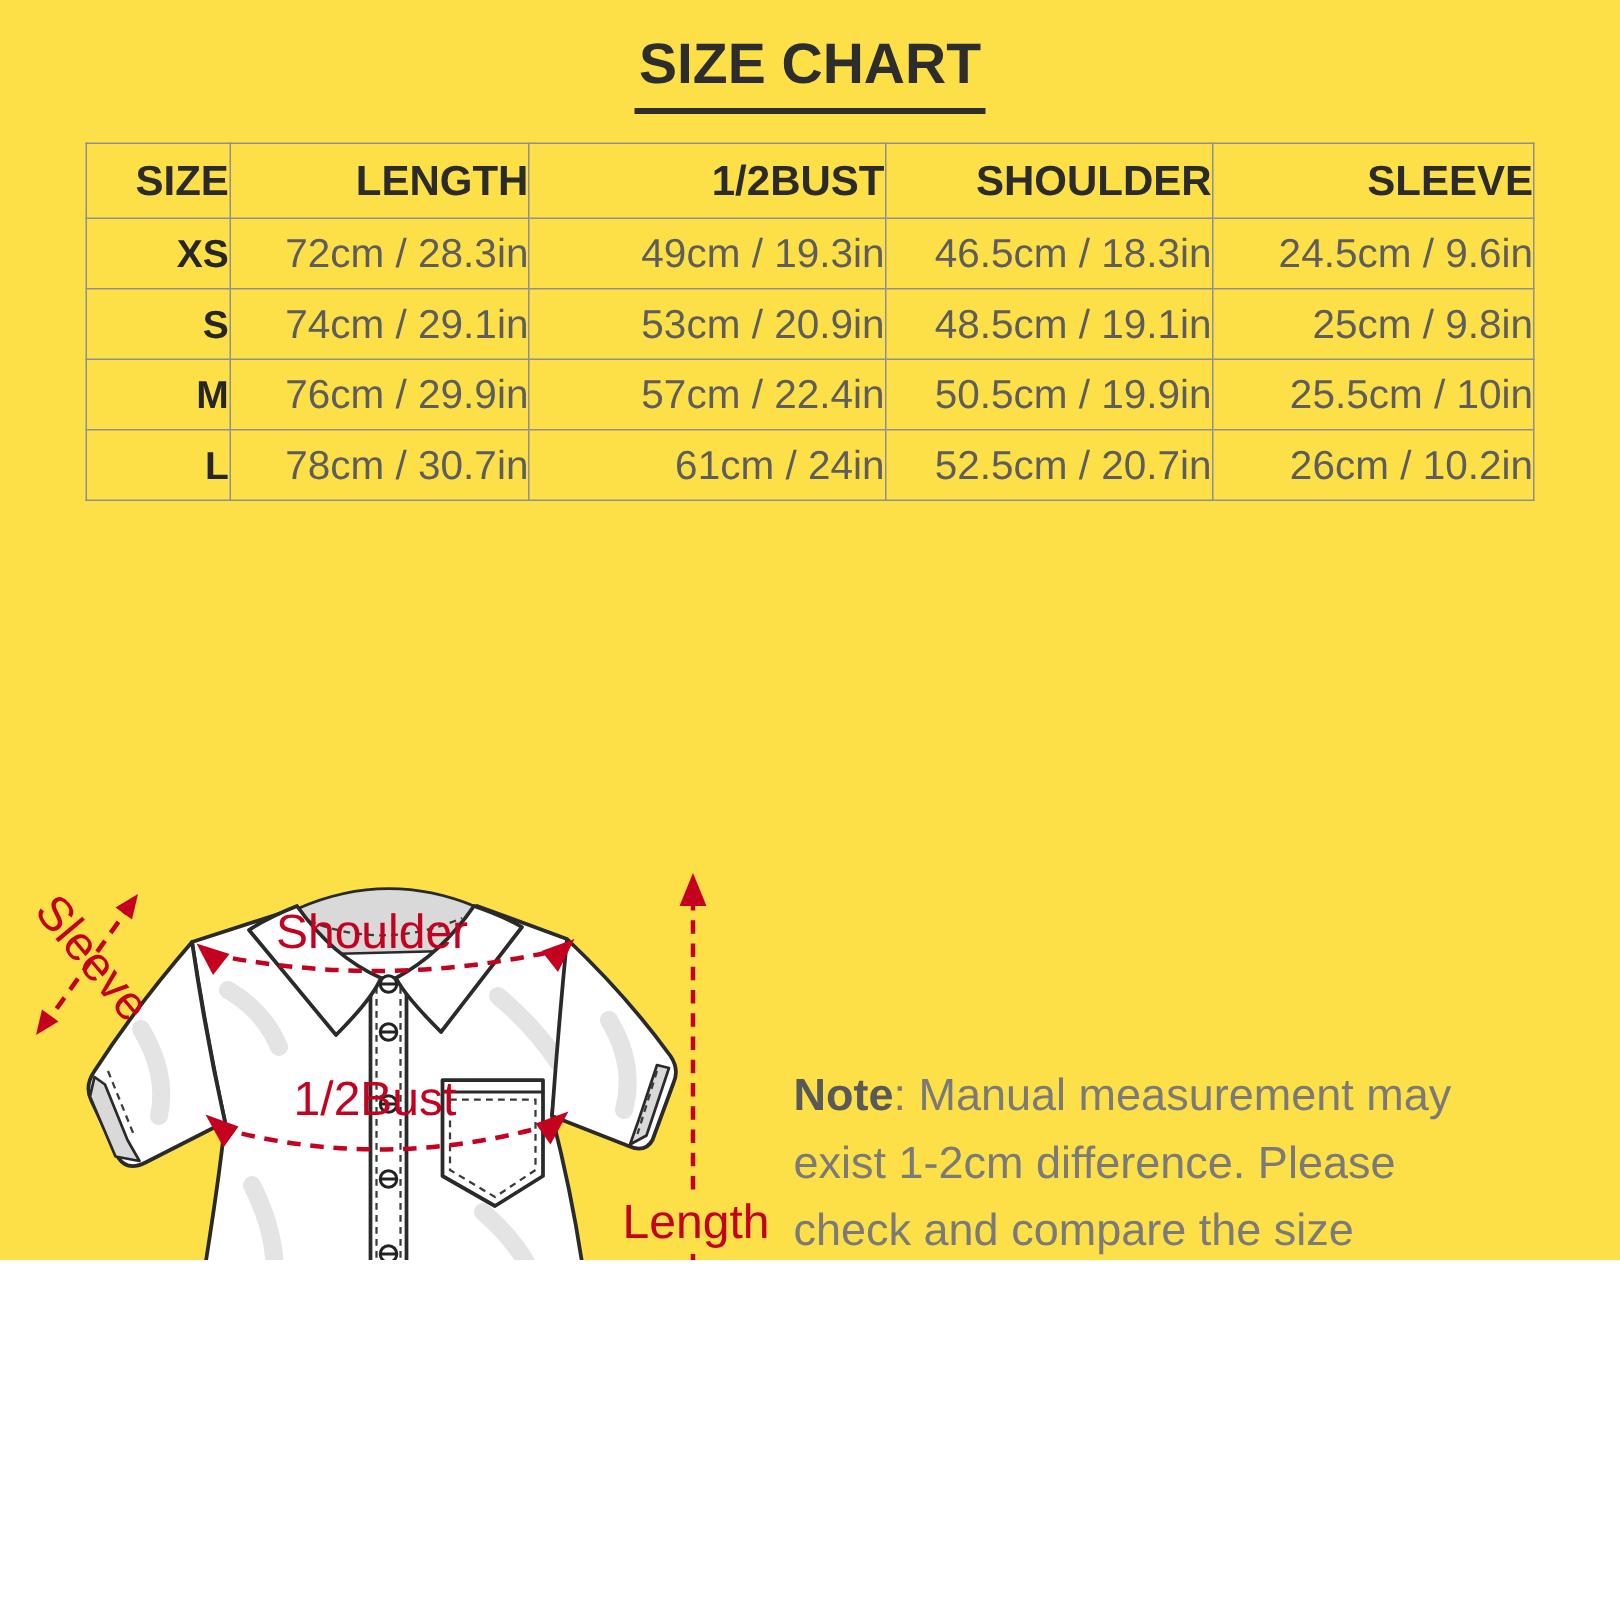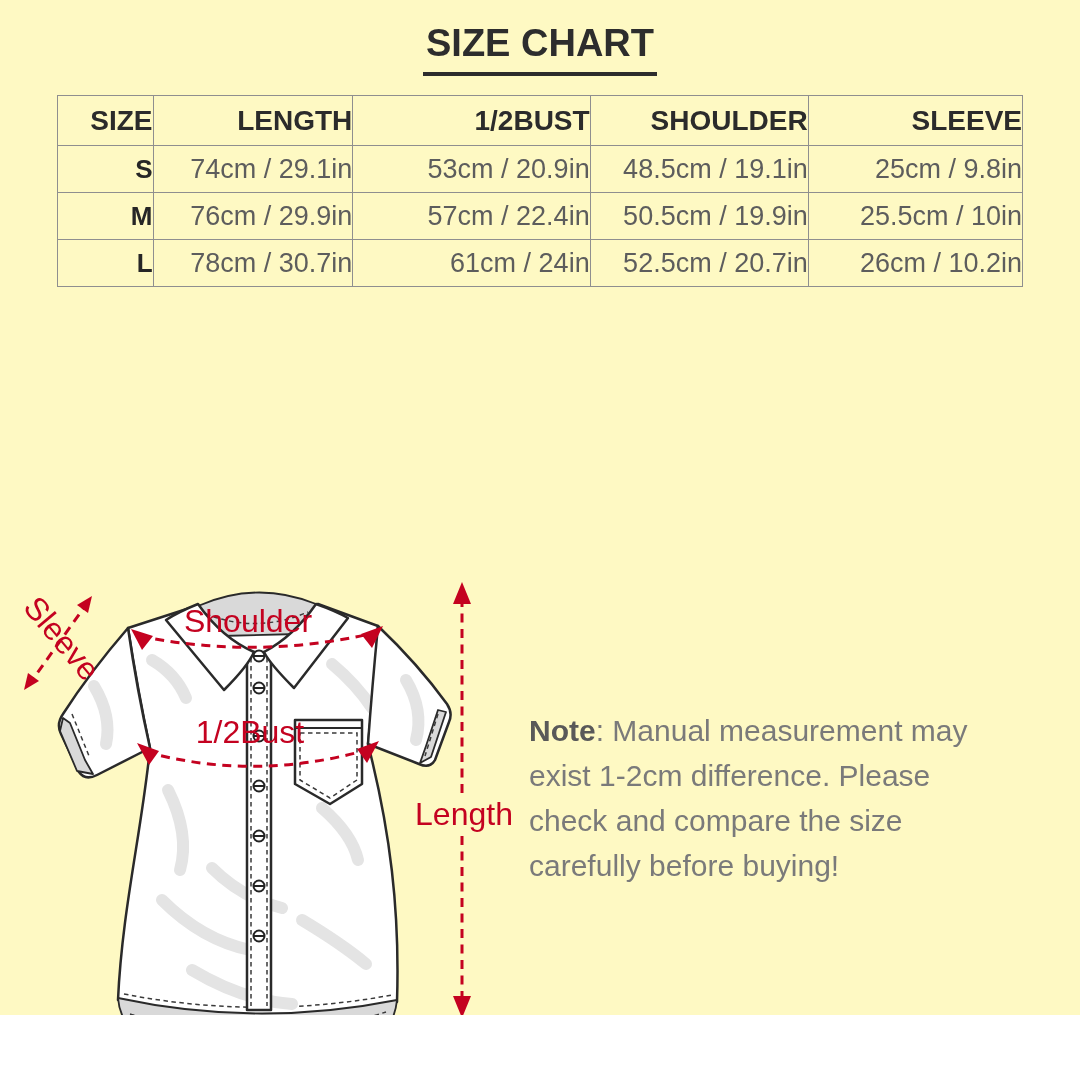--- a/index.html
+++ b/index.html
@@ -1,17 +1,17 @@
 <!DOCTYPE html>
 <html><head>
 <meta charset="utf-8">
 <style>
   html,body { margin:0; padding:0; background:#ffffff; }
   .page {
-    position:relative; width:1080px; height:1015px; background:#fef9c3;
+    position:relative; width:1080px; height:840px; background:#fde047;
     font-family:"Liberation Sans", sans-serif; overflow:hidden;
   }
   
   .title-wrap { position:absolute; top:22px; left:0; width:1080px; text-align:center; }
   .title-wrap span {
     display:inline-block; font-size:38px; font-weight:bold; color:#2d2d2d;
     letter-spacing:0px; border-bottom:4px solid #2d2d2d; padding:0 3px 7px 3px;
   }
   
   table.size-table {
@@ -60,20 +60,27 @@
     <thead>
       <tr>
         <th>SIZE</th>
         <th>LENGTH</th>
         <th>1/2BUST</th>
         <th>SHOULDER</th>
         <th>SLEEVE</th>
       </tr>
     </thead>
     <tbody>
+      <tr>
+        <td class="size-col">XS</td>
+        <td>72cm / 28.3in</td>
+        <td>49cm / 19.3in</td>
+        <td>46.5cm / 18.3in</td>
+        <td>24.5cm / 9.6in</td>
+      </tr>
       <tr>
         <td class="size-col">S</td>
         <td>74cm / 29.1in</td>
         <td>53cm / 20.9in</td>
         <td>48.5cm / 19.1in</td>
         <td>25cm / 9.8in</td>
       </tr>
       <tr>
         <td class="size-col">M</td>
         <td>76cm / 29.9in</td>

